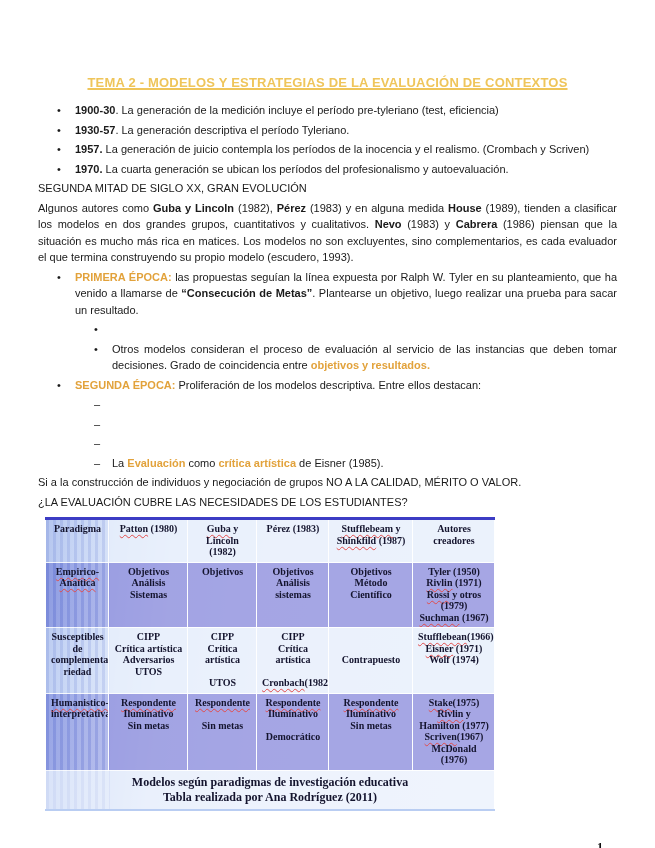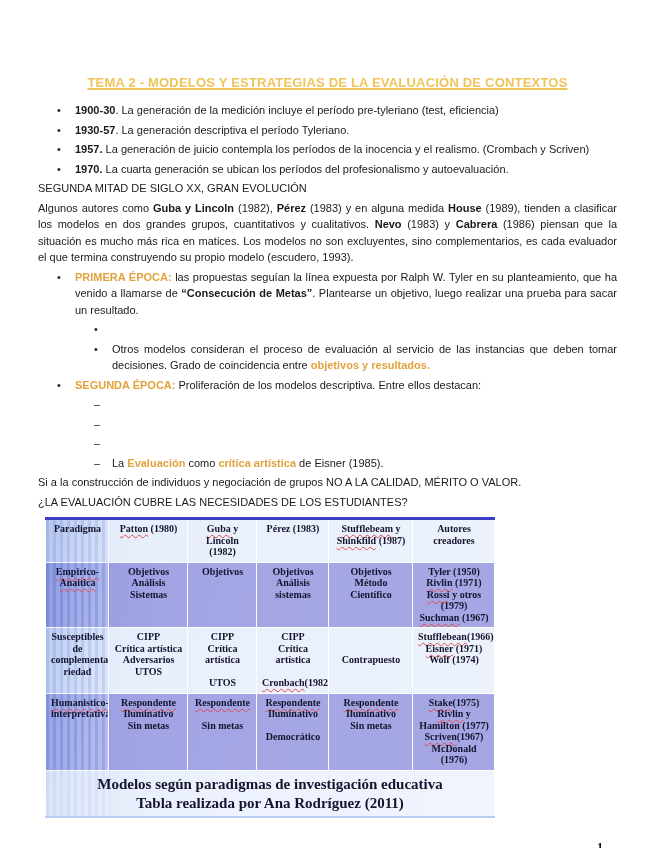--- a/index.html
+++ b/index.html
@@ -49,21 +49,21 @@
     padding:3px 4px 4px 5px;vertical-align:top;text-align:center;
     font-size:10px;line-height:1.15;font-weight:bold;
     overflow:hidden;
   }
   tr.purple td{background:rgba(148,148,222,.82);}
   tr.purple td:first-child{background:rgba(148,148,222,.45);}
   tr.light td,tr.light th{background:rgba(233,240,252,.88);}
   tr.light td:first-child,tr.light th:first-child{background:rgba(233,240,252,.5);}
   tr.caprow td{
     background:rgba(236,241,252,.75);text-align:center;
-    font-size:15px;line-height:1.25;padding:4px 2px;
+    font-size:12px;line-height:1.25;padding:4px 2px;
   }
   .cl{min-height:10px;}
   .page-number{
     position:absolute;right:52px;top:801px;
     font-family:"Liberation Serif",serif;font-size:12px;font-weight:bold;color:#111;
   }
 </style>
 </head>
 <body>
 

